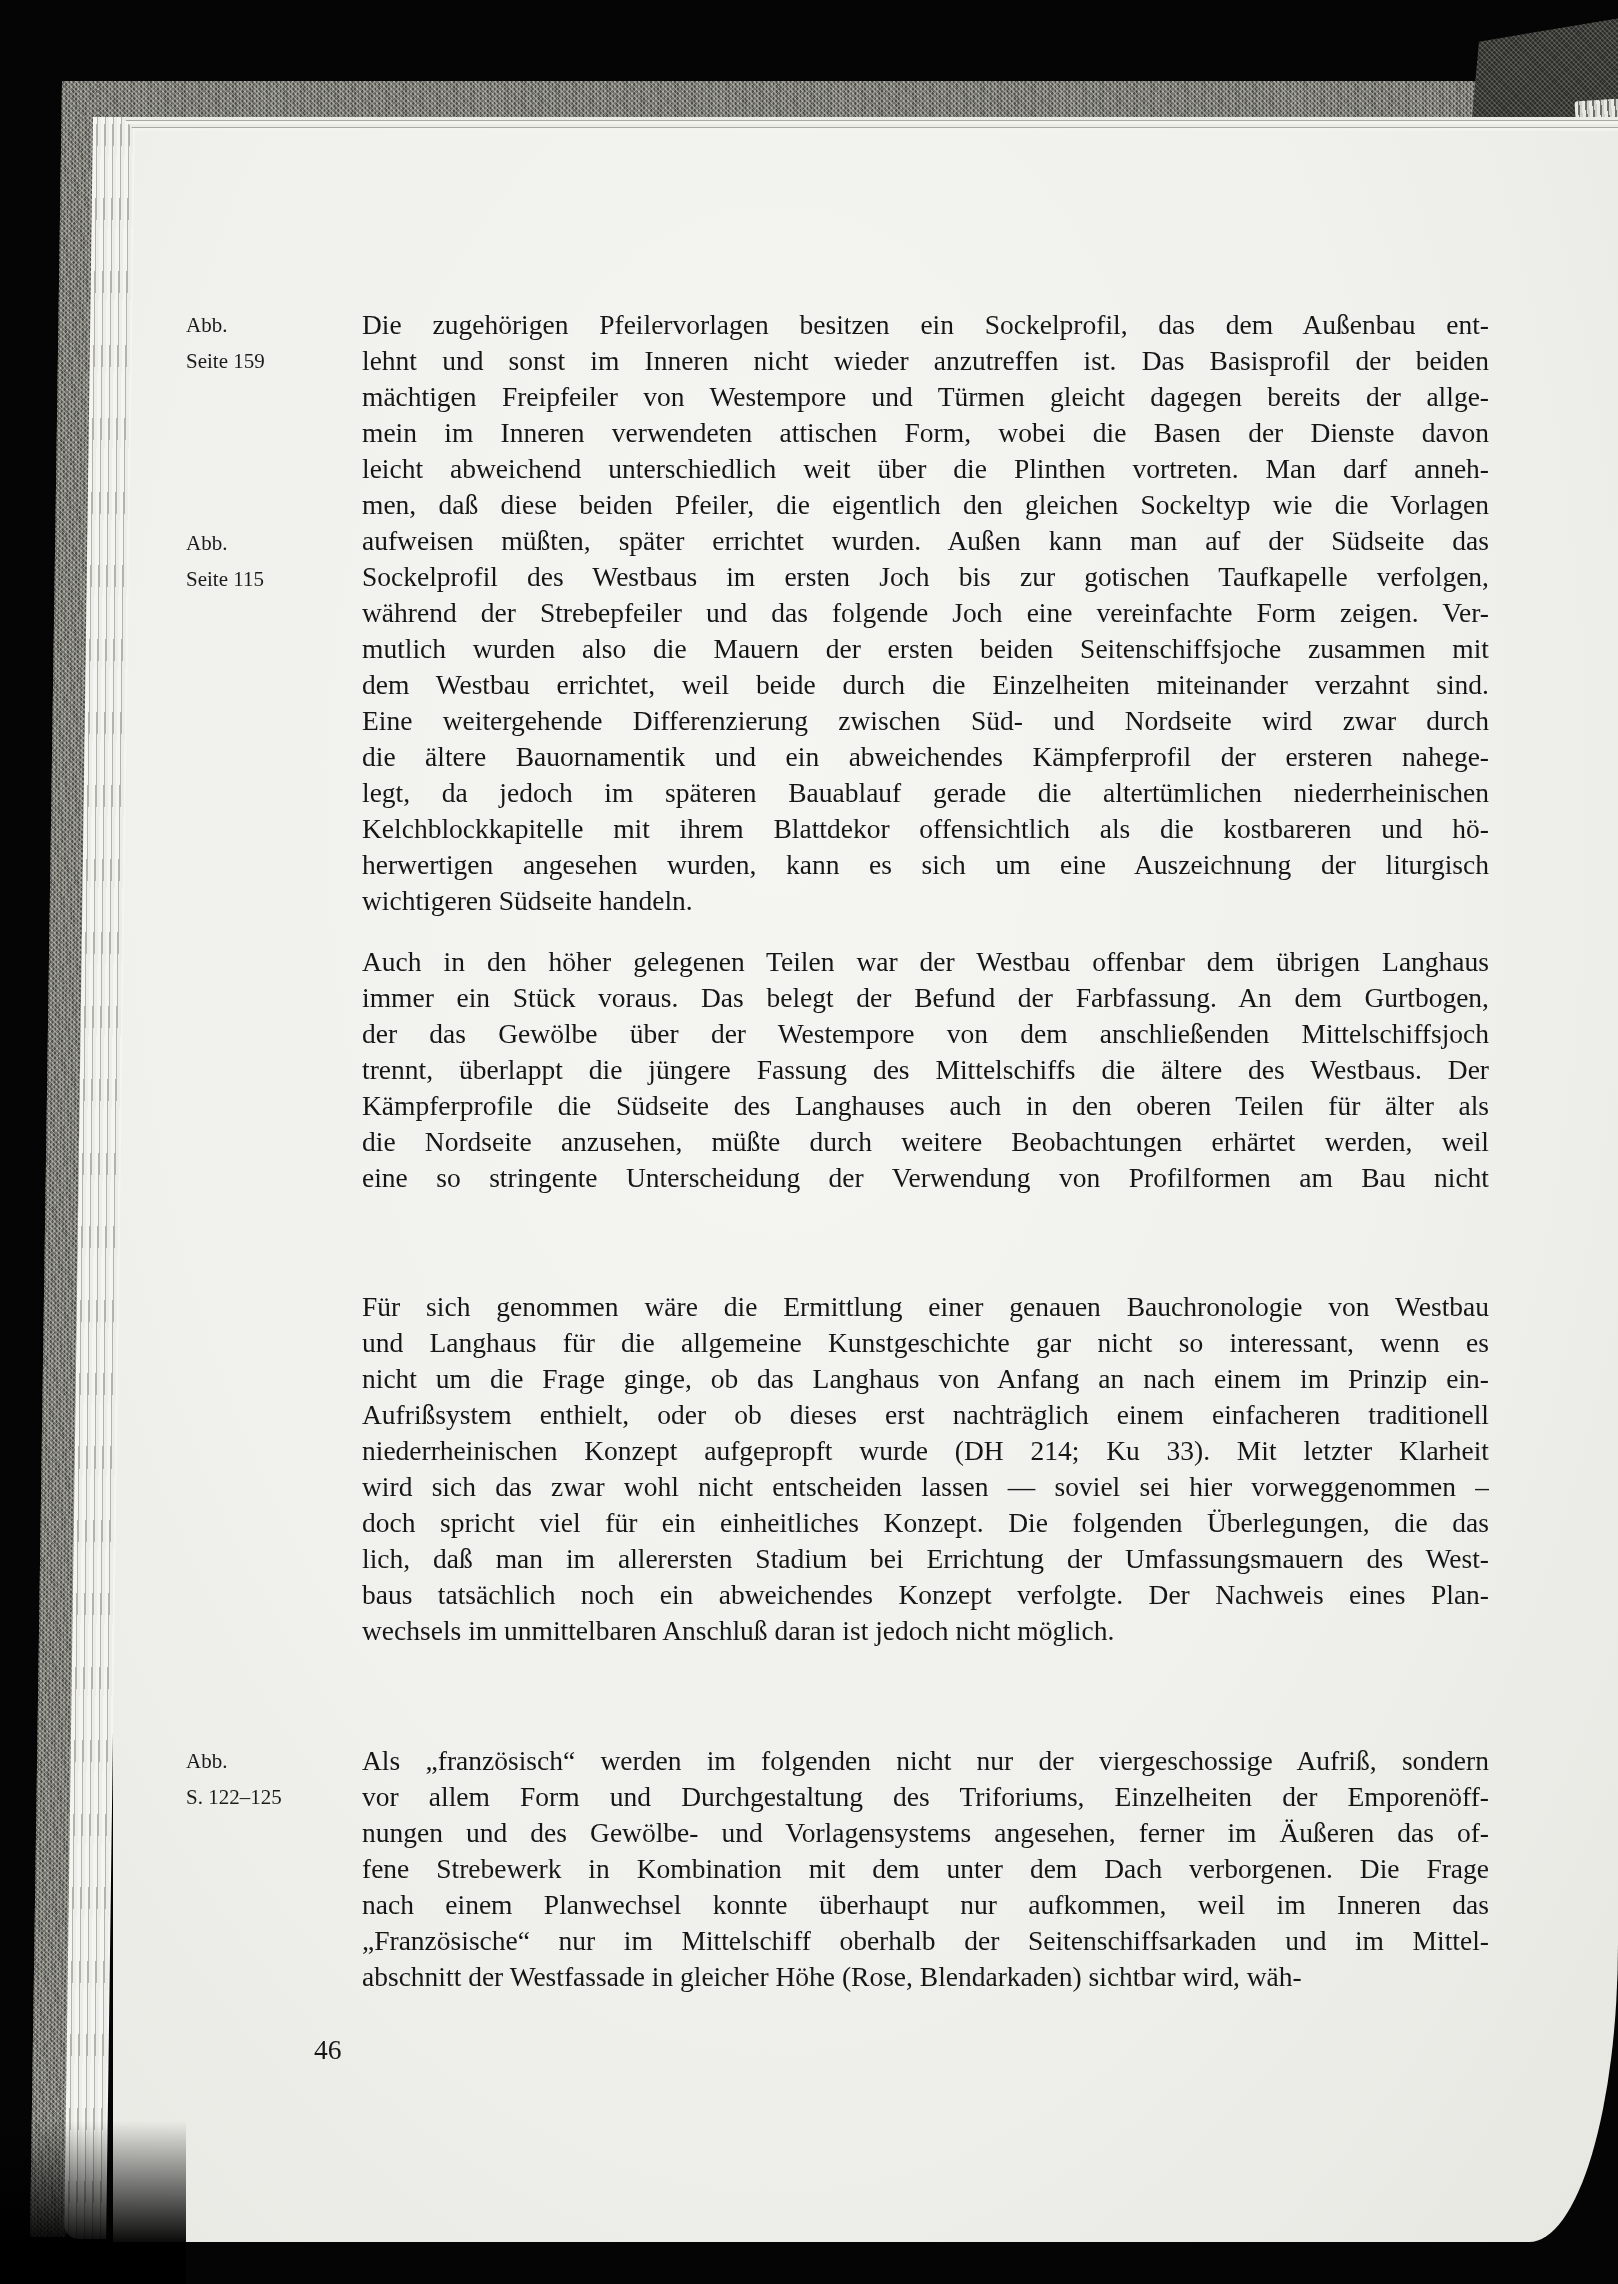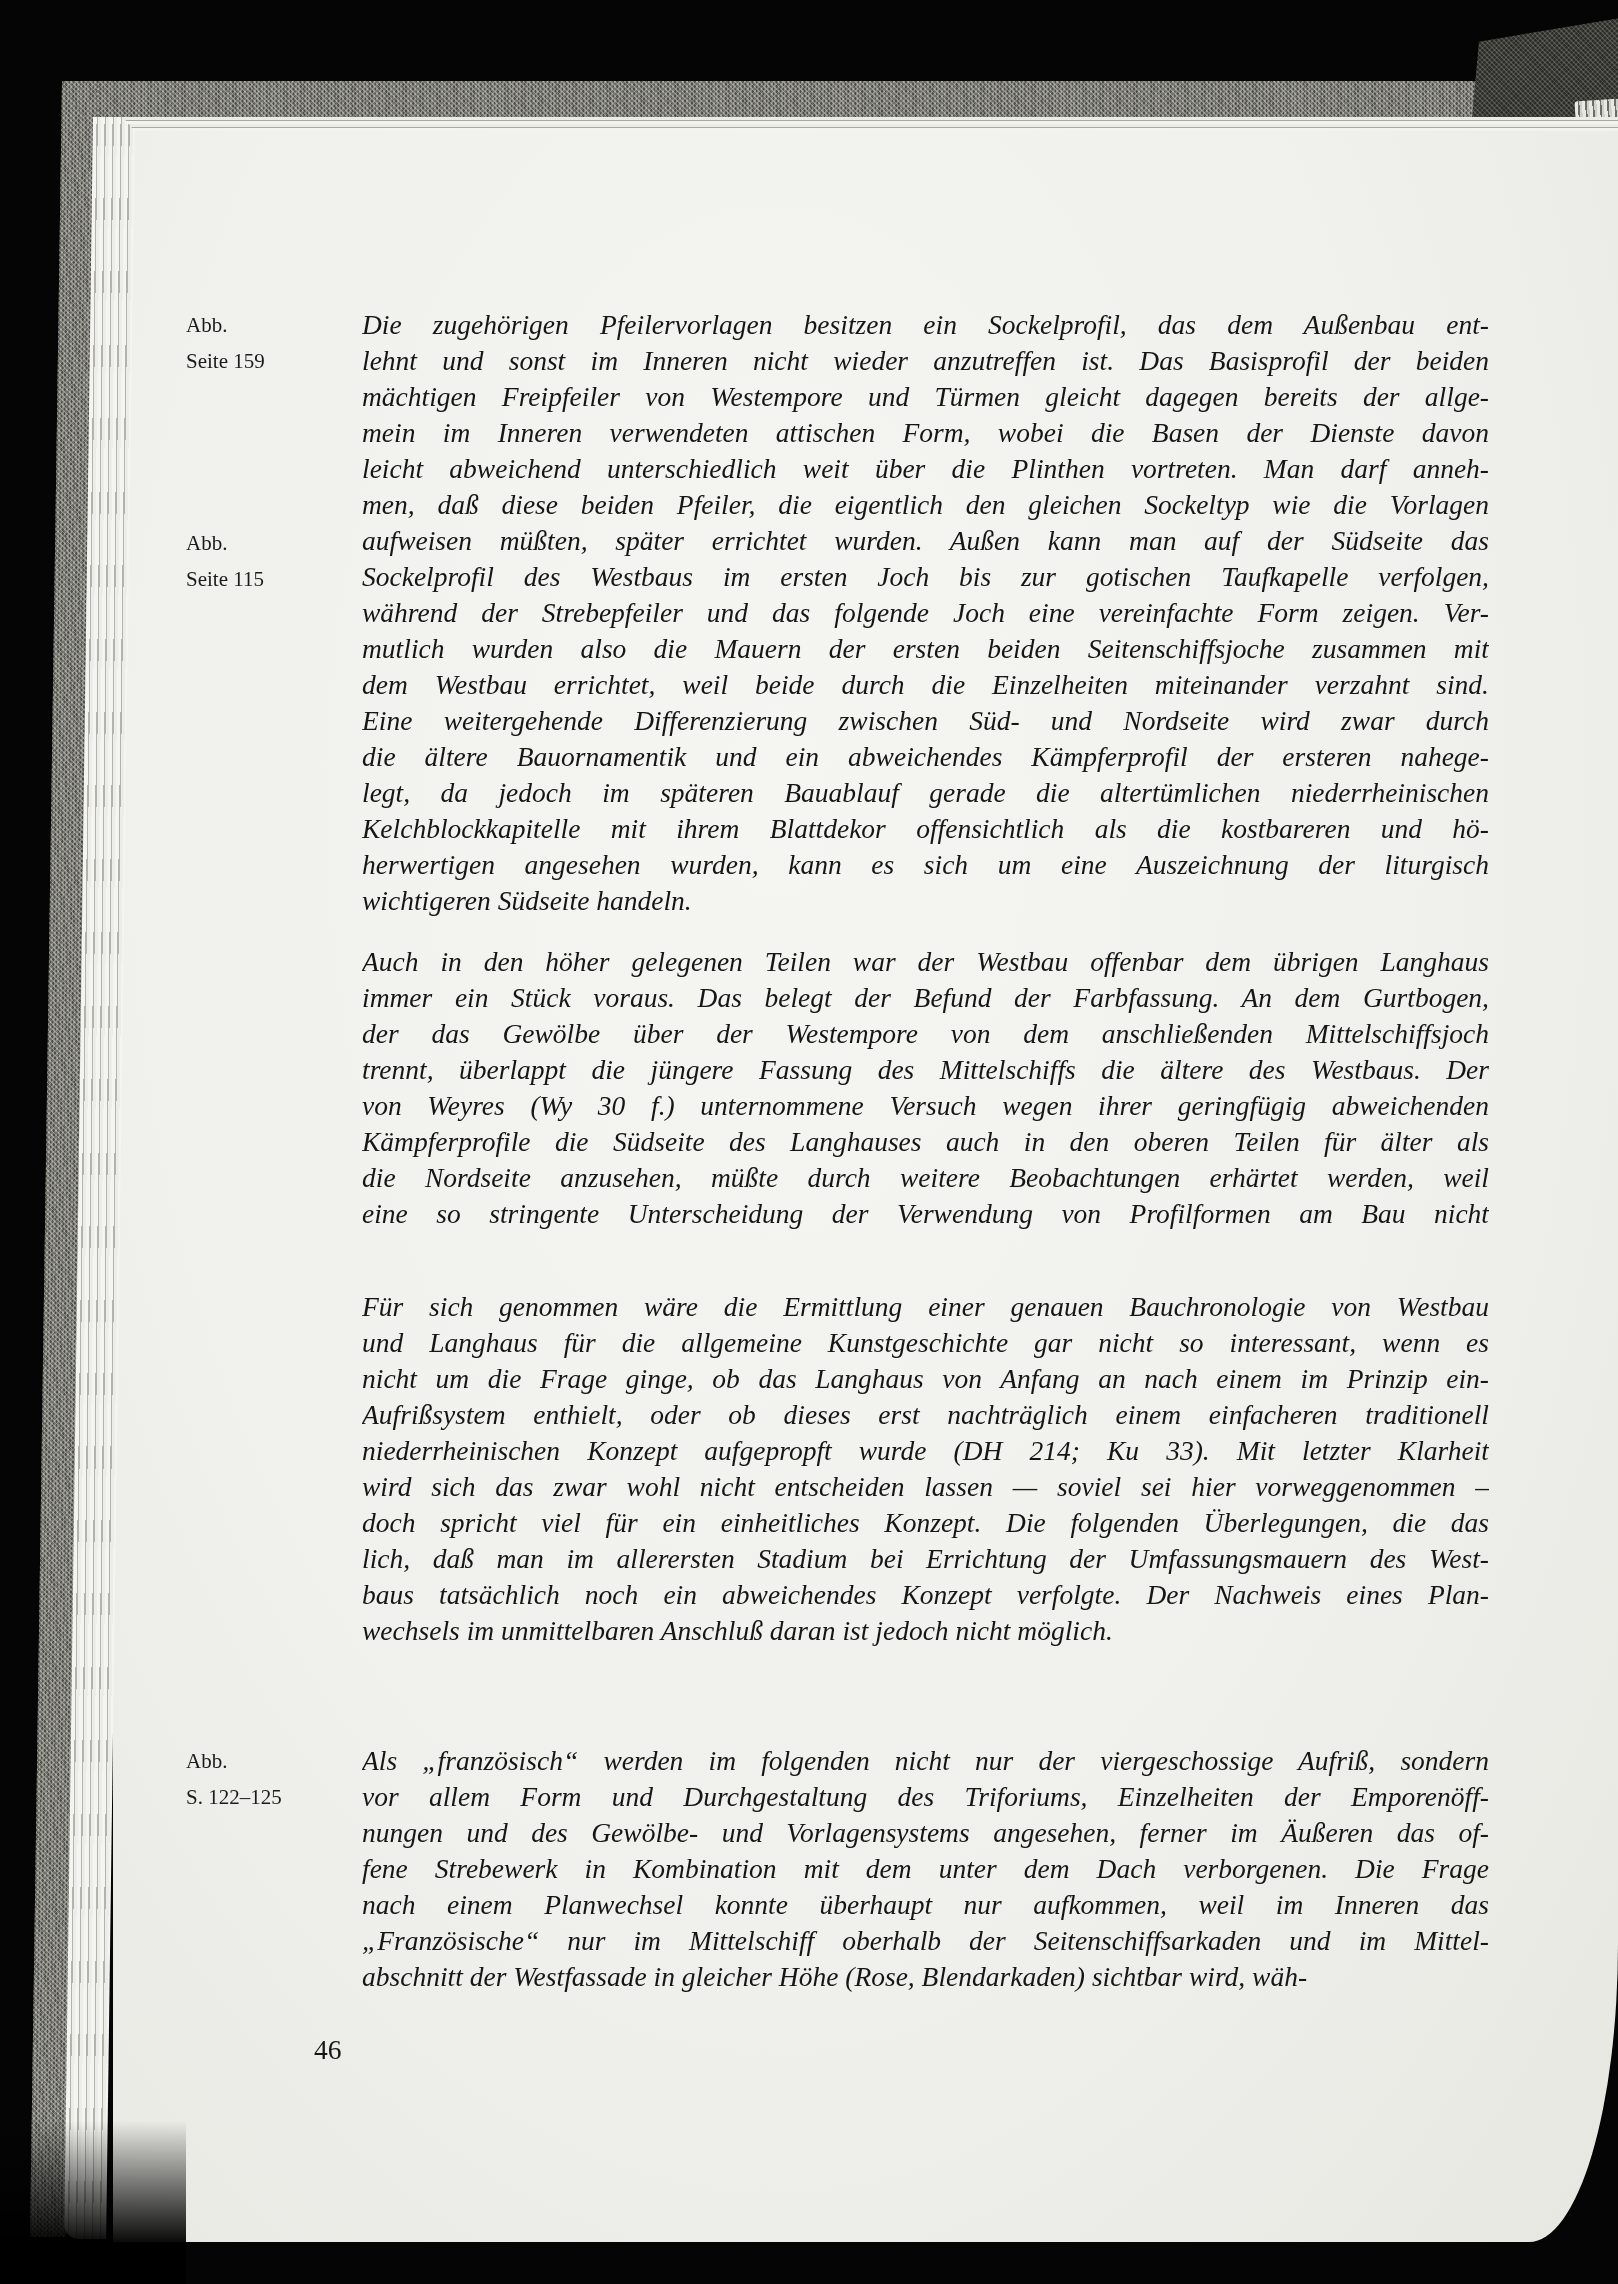--- a/index.html
+++ b/index.html
@@ -63,21 +63,21 @@
       radial-gradient(ellipse at 44% 32%, #f5f5f1 0%, #f0f0ec 55%, #e7e7e2 100%);
     border-bottom-right-radius:89px 299px;
     border-top-left-radius:4px;
   }
 
   
   .para{
     position:absolute;left:249px;width:1127px;
     font-size:27.5px;line-height:36px;color:#161616;
   }
-  .para .line{text-align:justify;text-align-last:justify;height:36px;overflow:hidden;font-style:italic;}
+  .para .line{text-align:justify;text-align-last:justify;height:36px;overflow:hidden;}
   .para .line.last{text-align-last:left;}
 
   .margin-note{
     position:absolute;left:73px;width:154px;
     font-size:21px;line-height:36px;color:#1b1b1b;
   }
   #folio{
     position:absolute;left:193px;top:1904px;
     font-size:27.5px;line-height:36px;color:#161616;margin-left:8px;
   }
@@ -124,21 +124,20 @@
         <div class="line">legt, da jedoch im späteren Bauablauf gerade die altertümlichen niederrheinischen</div>
         <div class="line">Kelchblockkapitelle mit ihrem Blattdekor offensichtlich als die kostbareren und hö-</div>
         <div class="line">herwertigen angesehen wurden, kann es sich um eine Auszeichnung der liturgisch</div>
         <div class="line last">wichtigeren Südseite handeln.</div>
       </div>
     <div class="para" style="top:816px">
         <div class="line">Auch in den höher gelegenen Teilen war der Westbau offenbar dem übrigen Langhaus</div>
         <div class="line">immer ein Stück voraus. Das belegt der Befund der Farbfassung. An dem Gurtbogen,</div>
         <div class="line">der das Gewölbe über der Westempore von dem anschließenden Mittelschiffsjoch</div>
         <div class="line">trennt, überlappt die jüngere Fassung des Mittelschiffs die ältere des Westbaus. Der</div>
-        <div class="line">von Weyres (Wy 30 f.) unternommene Versuch wegen ihrer geringfügig abweichenden</div>
         <div class="line">Kämpferprofile die Südseite des Langhauses auch in den oberen Teilen für älter als</div>
         <div class="line">die Nordseite anzusehen, müßte durch weitere Beobachtungen erhärtet werden, weil</div>
         <div class="line">eine so stringente Unterscheidung der Verwendung von Profilformen am Bau nicht</div>
       </div>
     <div class="para" style="top:1161px">
         <div class="line">Für sich genommen wäre die Ermittlung einer genauen Bauchronologie von Westbau</div>
         <div class="line">und Langhaus für die allgemeine Kunstgeschichte gar nicht so interessant, wenn es</div>
         <div class="line">nicht um die Frage ginge, ob das Langhaus von Anfang an nach einem im Prinzip ein-</div>
         <div class="line">Aufrißsystem enthielt, oder ob dieses erst nachträglich einem einfacheren traditionell</div>
         <div class="line">niederrheinischen Konzept aufgepropft wurde (DH 214; Ku 33). Mit letzter Klarheit</div>

